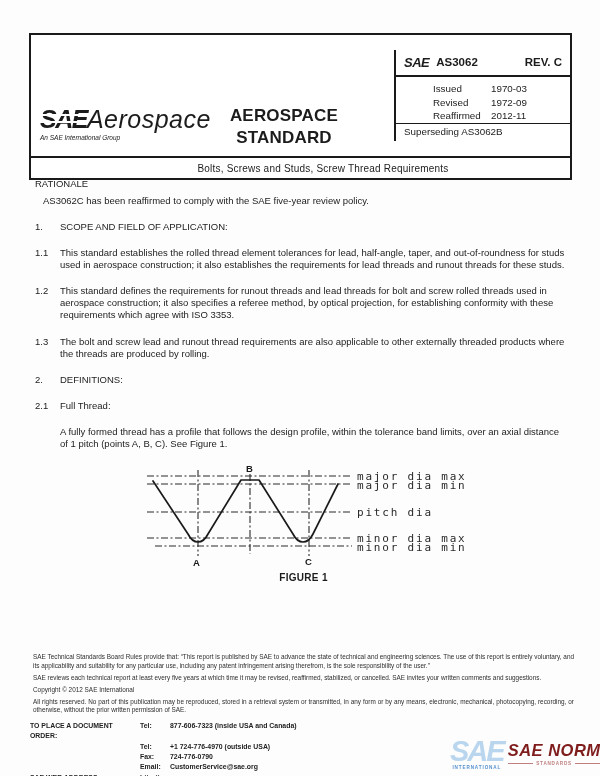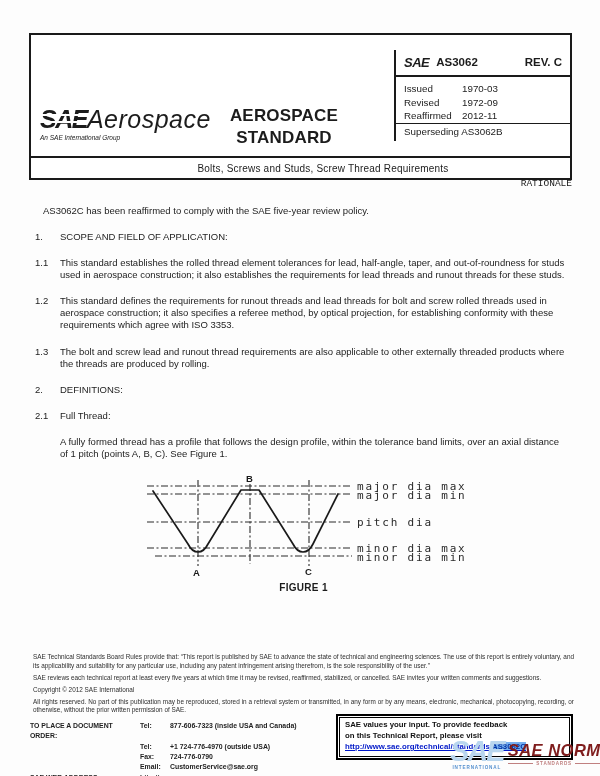--- a/index.html
+++ b/index.html
@@ -22,29 +22,29 @@
   .logo-aero { font-weight:400; font-size:25px; letter-spacing:0.5px; }
   .logo-tagline { font-size:6.5px; font-style:italic; margin-top:2px; color:#222; }
   .doc-type { position:absolute; left:178px; top:9px; width:150px; text-align:center;
               font-weight:700; font-size:17px; line-height:1.3; letter-spacing:0.2px; }
   .cell-right { width:176px; border-left:2px solid #1a1a1a; display:flex; flex-direction:column; }
   .docnum-row { display:flex; align-items:center; gap:7px; padding:0 8px; height:27px;
                 border-bottom:2px solid #1a1a1a; font-weight:700; }
   .sae-small { font-style:italic; font-weight:900; font-size:13px; letter-spacing:-0.5px; }
   .docnum { font-size:11.5px; }
   .rev { margin-left:auto; font-size:11.5px; }
-  .dates { padding:5px 8px 0; font-size:9.8px; line-height:1.42; }
+  .dates { padding:5px 8px 0; font-size:9.8px; line-height:1.42;margin-left:29px; }
   .date-row { display:flex; }
   .date-label { width:58px; flex:none; }
   .superseding { margin-top:auto; border-top:1px solid #1a1a1a; padding:2px 8px 4px; font-size:9.8px; }
   .header-title { height:20px; display:flex; align-items:center; justify-content:center; font-size:10px; letter-spacing:0.2px;padding-left:45px; }
 
   
   .content { position:absolute; left:35px; top:174px; width:537px; font-size:9.5px; line-height:1.27; }
-  .rationale-h { text-align:right; margin:4px 0 15px;font-family:Liberation Mono, monospace; }
+  .rationale-h { text-align:left; margin:4px 0 5px; }
   .para { margin:0 8px 14px; }
   .sec { display:flex; margin:0 0 14px; }
   .sec-num { width:25px; flex:none; }
   .sec-body { flex:1; }
   .indent { margin-left:25px; }
 
   
   .figure-wrap { position:relative; height:108px; margin-top:4px; }
   .figure-svg { position:absolute; left:112px; top:0; }
   .dd { stroke:#2a2a2a; stroke-width:1.1; fill:none; stroke-dasharray:7 2.5 2 2.5; }
@@ -211,27 +211,20 @@
       <span class="c-head"></span>
       <span class="c-label">Email:</span>
       <span class="c-value"><a href="#">CustomerService@sae.org</a></span>
     </div>
     <div class="contact-row web">
       <span class="c-head">SAE WEB ADDRESS:</span>
       <span class="c-value"><a href="#">http://www.sae.org</a></span>
     </div>
   </div>
 
-  <div class="feedback">
-    <div class="feedback-inner">
-      <div>SAE values your input. To provide feedback</div>
-      <div>on this Technical Report, please visit</div>
-      <div><a href="#" class="feedback-link"><span>http://www.sae.org/technical/standards/</span><span class="hl">AS3062C</span></a></div>
-    </div>
-  </div>
 
   <div class="watermark">
     <div class="wm-left">
       <span class="wm-sae">SAE</span>
       <span class="wm-intl">INTERNATIONAL</span>
     </div>
     <div class="wm-rightcol">
       <div class="wm-name">SAE NORM</div>
       <div class="wm-sub2">
         <span class="wm-line"></span>

